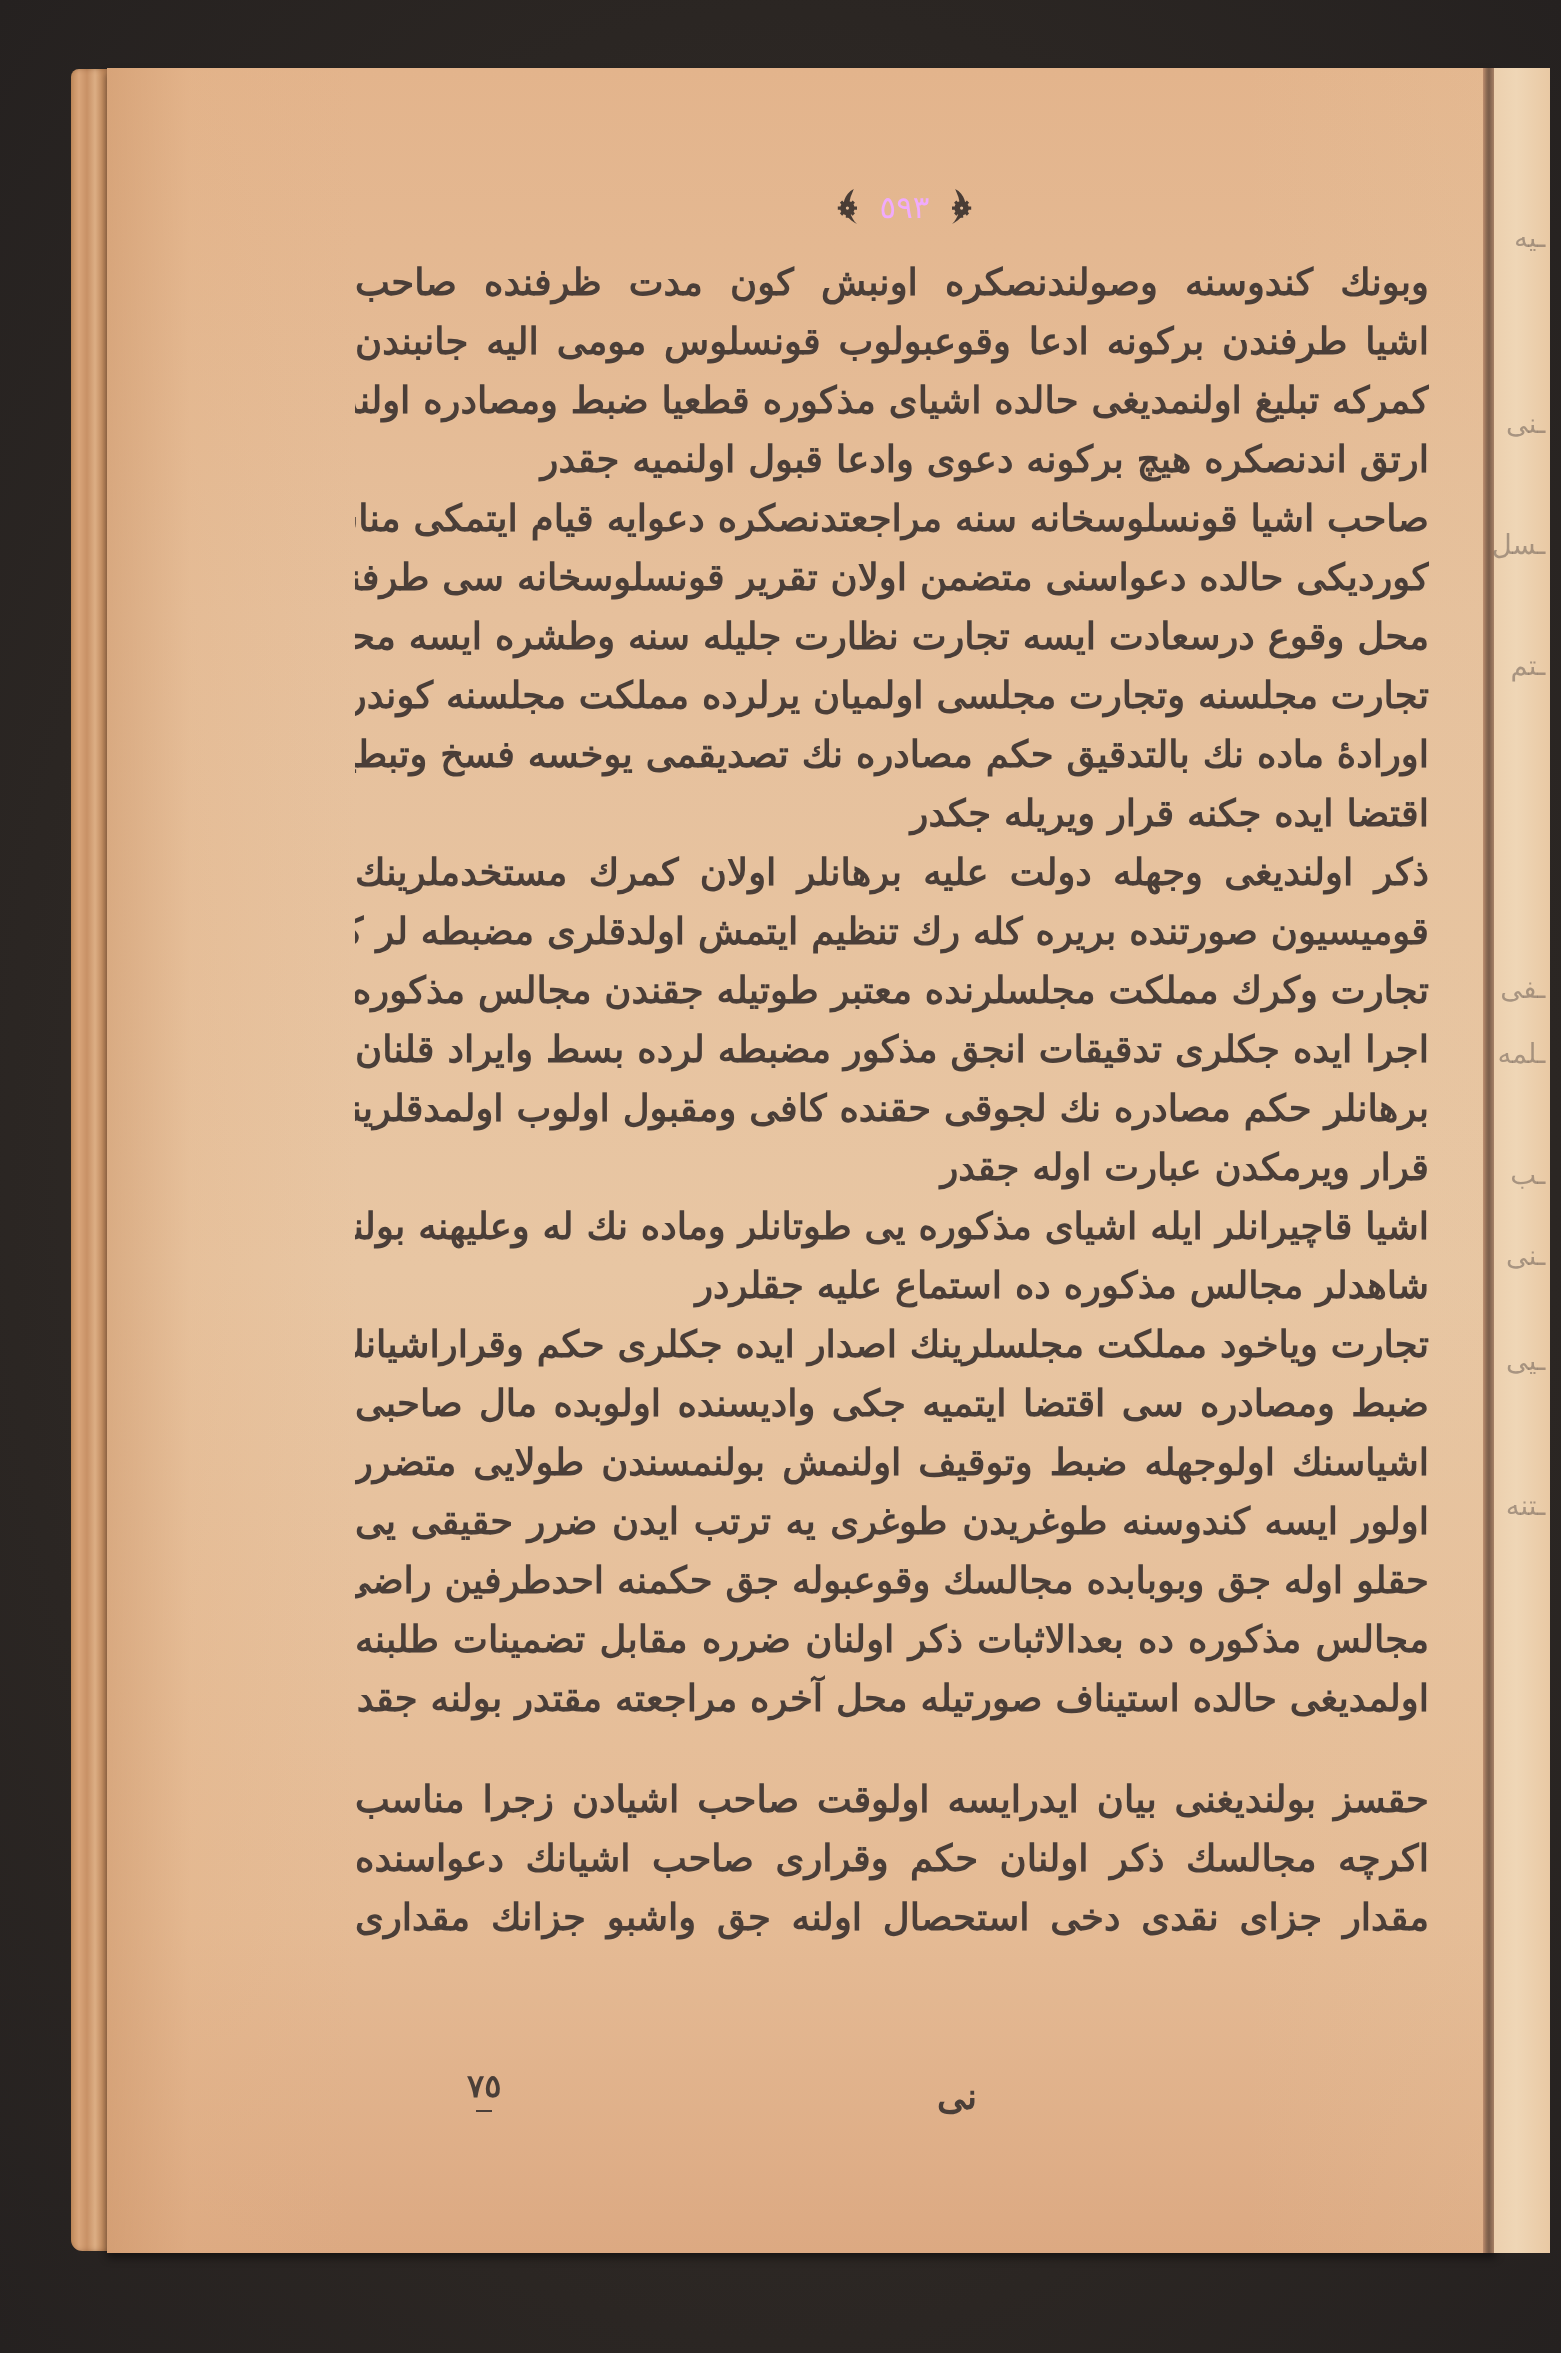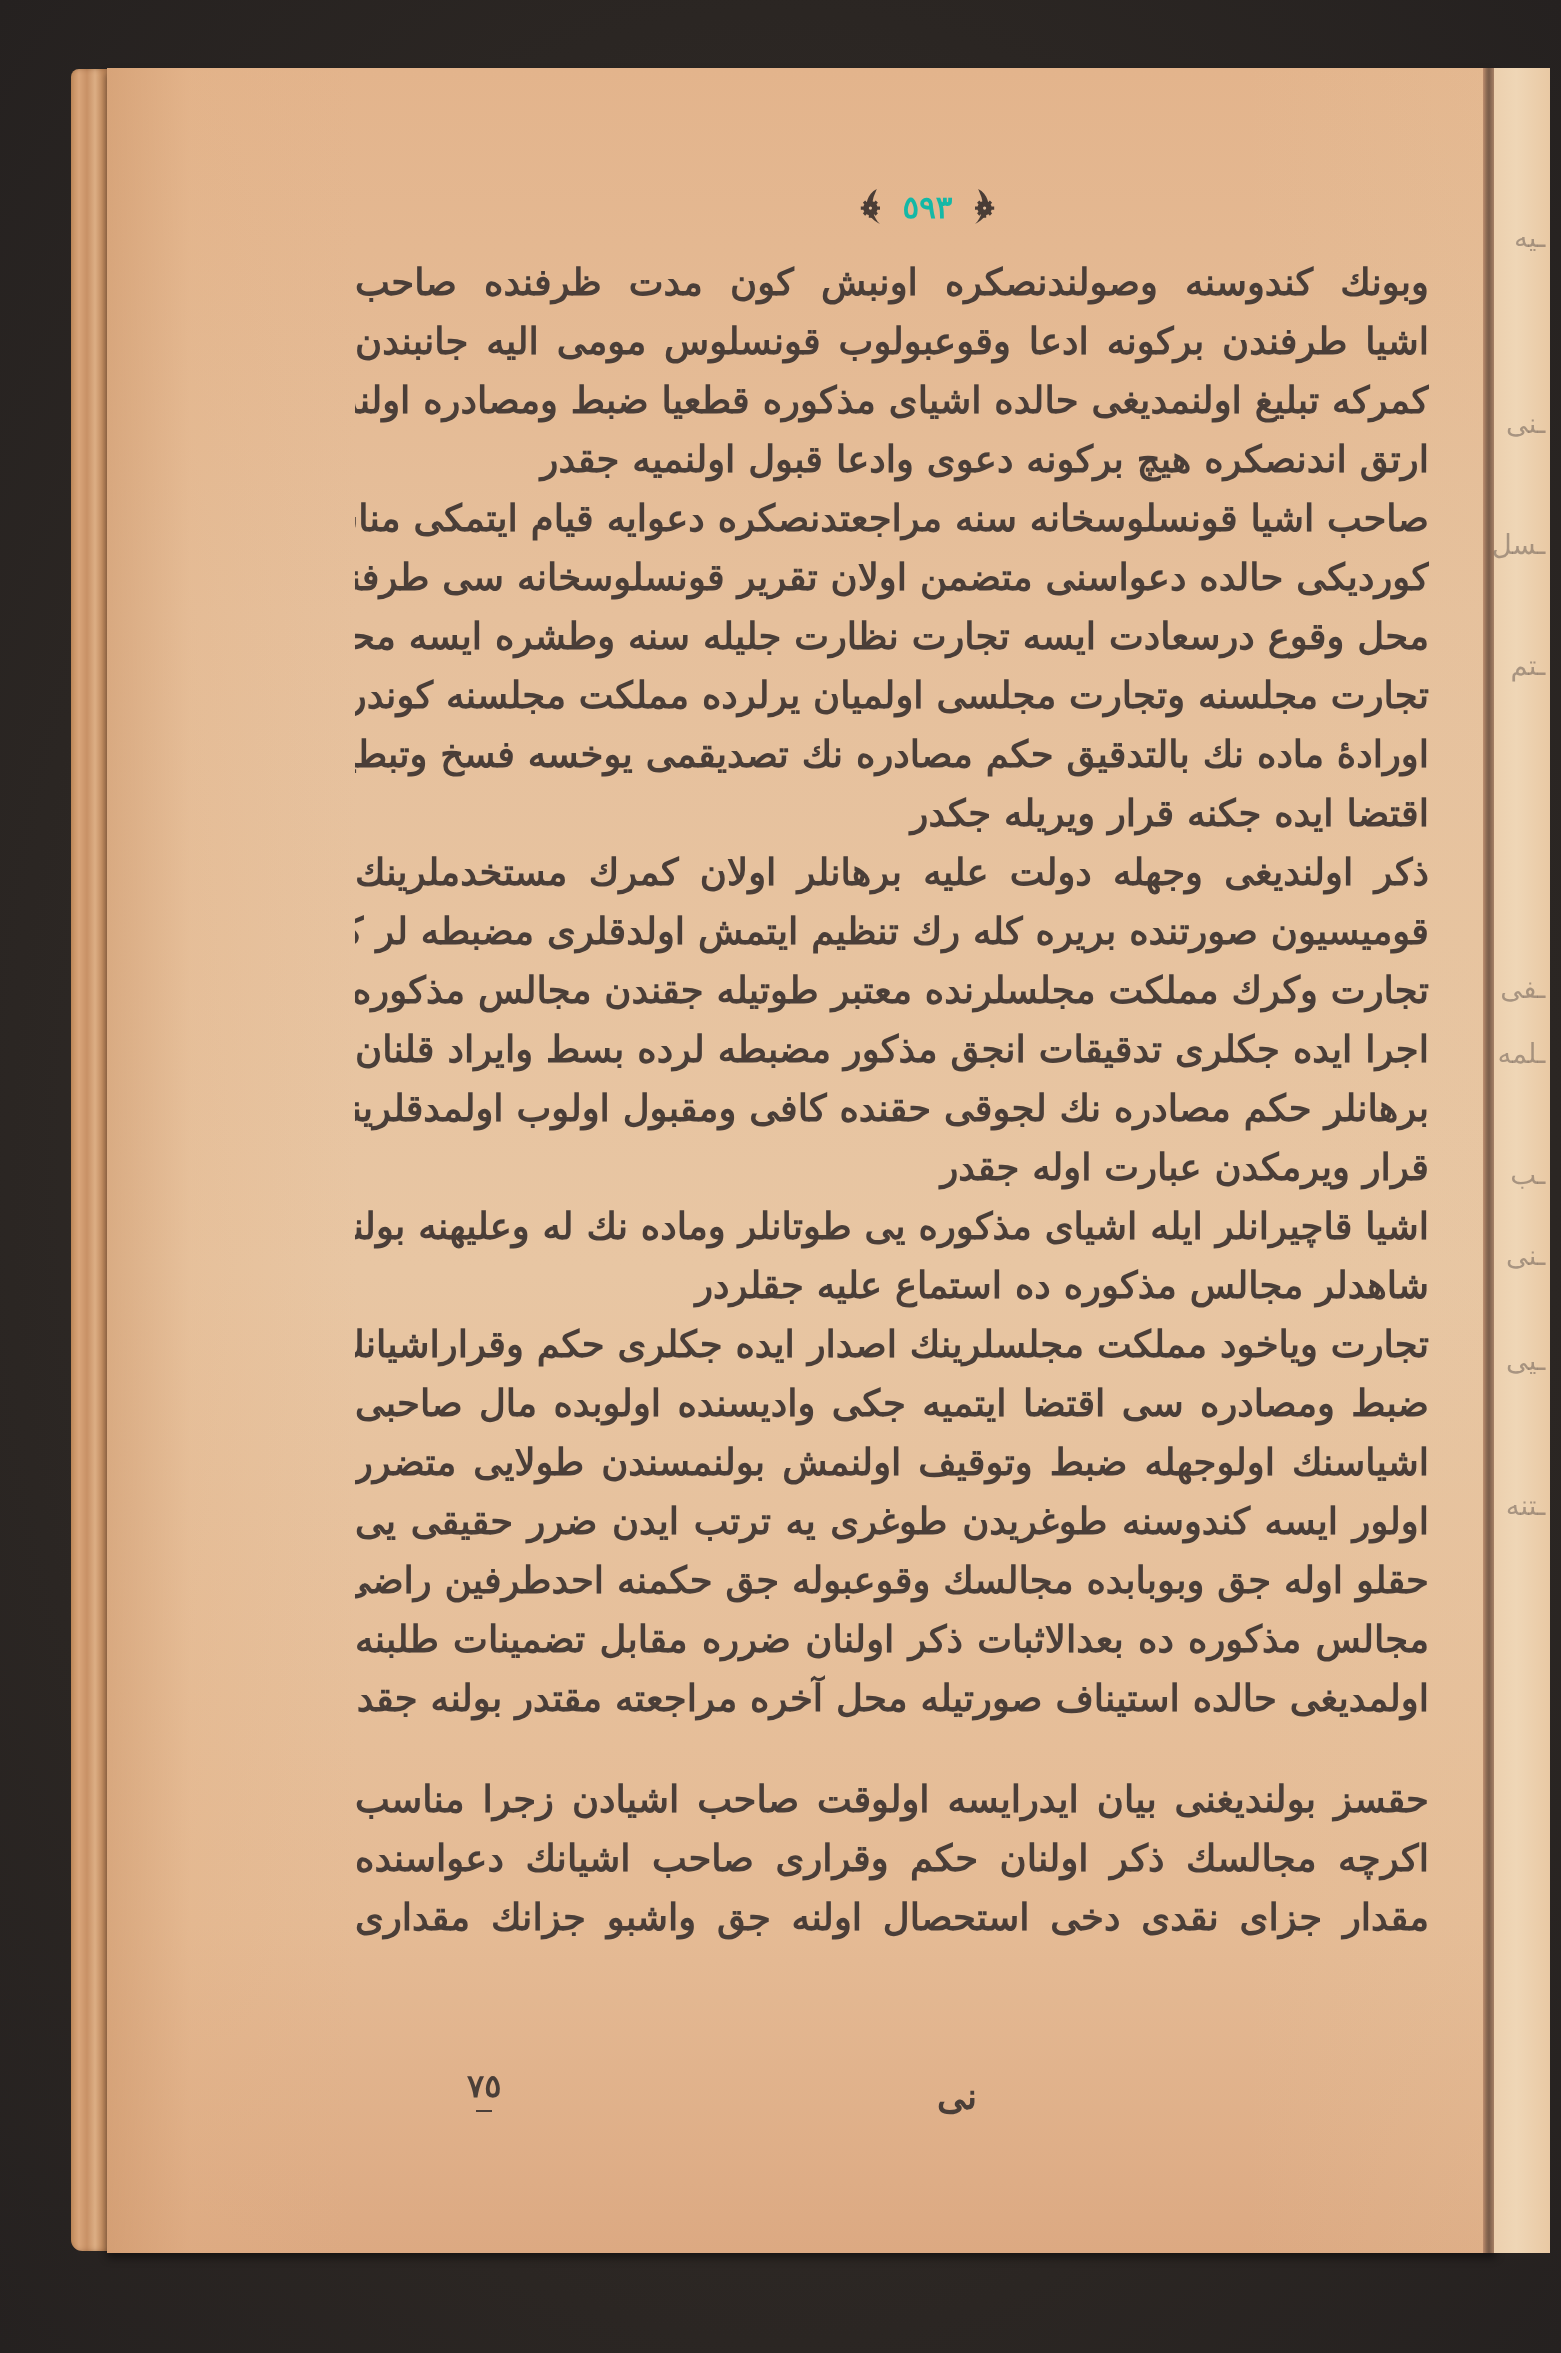--- a/index.html
+++ b/index.html
@@ -69,28 +69,28 @@
       font-size: 27.5px;
       color: rgba(110, 95, 85, 0.55);
       direction: rtl;
       white-space: nowrap;
     }
 
     
     .running-head {
       position: absolute;
       top: 187px;
-      left: 856px;
+      left: 833px;
       display: flex;
       align-items: center;
       gap: 14.5px;
-      color: #14b8a6;
+      color: #f0abfc;
       font-family: "DejaVu Serif", serif;
       font-size: 31px;
-      font-weight: bold;
+      font-weight: normal;
     }
     .ornament {
       width: 32px;
       height: 39px;
     }
 
     
     .text-block {
       position: absolute;
       left: 355px;

